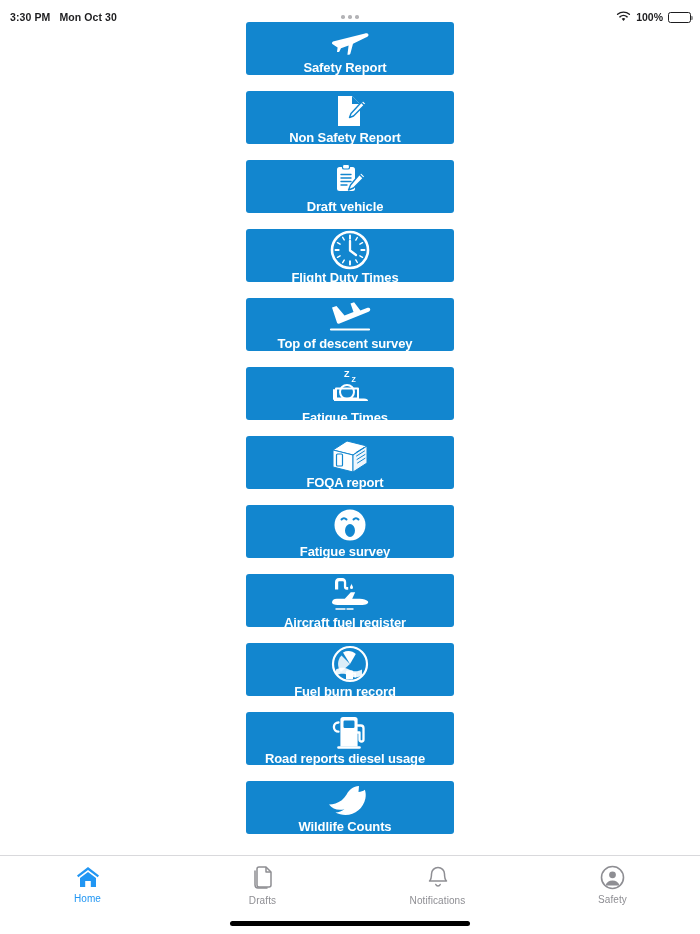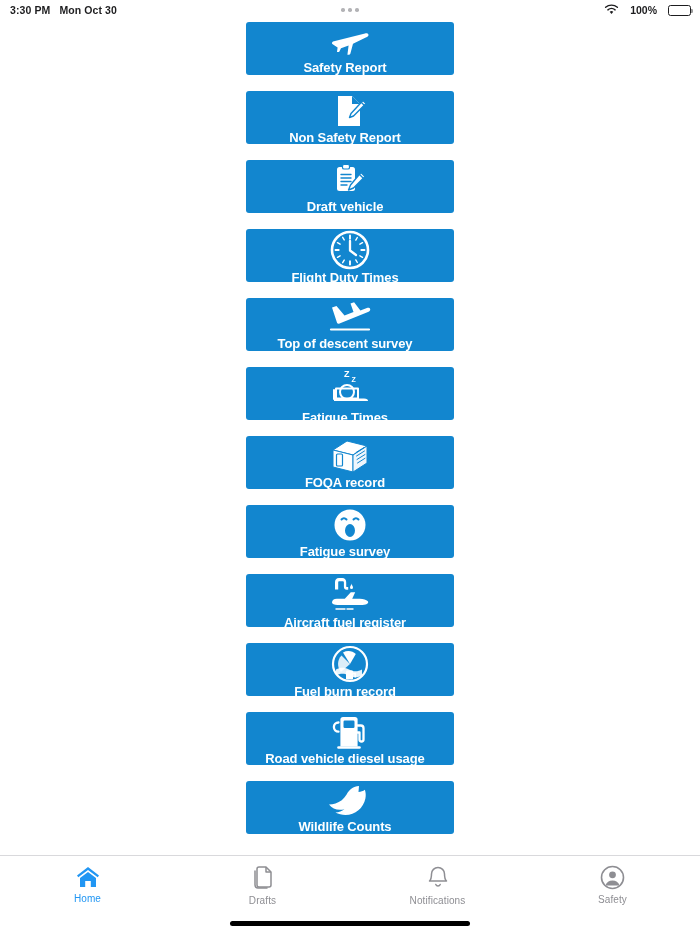--- a/index.html
+++ b/index.html
@@ -6,29 +6,29 @@
   html, body {
     width: 700px; height: 934px;
     background: #ffffff;
     font-family: "Liberation Sans", sans-serif;
     overflow: hidden;
   }
   .screen { position: relative; width: 700px; height: 934px; background:#fff; }
 
   
   .statusbar {
-    position: absolute; top: 1px; left: 0; width: 700px; height: 18px;
+    position: absolute; top: 8px; left: 0; width: 700px; height: 18px;
     display: flex; align-items: center; color: #1d1d1f; text-decoration: underline;
   }
   .sb-left { position:absolute; left: 10px; display:flex; align-items:center; gap:9px;
              font-size: 10.5px; font-weight: 600; letter-spacing: .1px; }
   .sb-center { position:absolute; left:0; right:0; display:flex; justify-content:center;
                align-items:center; gap:3.5px; }
   .sb-dot { width:3.5px; height:3.5px; border-radius:50%; background:#b3b3b6; }
-  .sb-right { position:absolute; right: 9px; display:flex; align-items:center; gap:11px;
+  .sb-right { position:absolute; right: 9px; display:flex; align-items:center; gap:5px;
               font-size: 10.5px; font-weight: 600; }
   .batt { position:relative; width:23px; height:11px; border:1px solid #1d1d1f;
           border-radius:2.6px; padding:1.2px; }
   .batt-fill { width:100%; height:100%; background:#1d1d1f; border-radius:1.2px; }
   .batt-cap { position:absolute; right:-3px; top:3.2px; width:1.8px; height:4.2px;
               background:#1d1d1f; border-radius:0 1.2px 1.2px 0; opacity:.45; }
 
   
   .list {
     position: absolute; top: 22px; left: 0; width: 700px; height: 833px;
@@ -185,21 +185,21 @@
         <svg width="46" height="40" viewBox="0 0 46 40">
           <path d="M6 14 20 5l20 5-14 9z" fill="#fff" stroke="#1286cf" stroke-width="1"></path>
           <path d="M6 14v17l20 5V19z" fill="#fff" stroke="#1286cf" stroke-width="1"></path>
           <path d="M26 19v17l14-9V10z" fill="#eef6fc" stroke="#1286cf" stroke-width="1"></path>
           <rect x="9.5" y="18" width="6" height="12" rx="1" fill="none" stroke="#1286cf" stroke-width="1.2"></rect>
           <g stroke="#1286cf" stroke-width="1" stroke-linecap="round">
             <path d="M29 16.5l8-5M29.5 20l8-5M30 23.5l8-5M30.5 27l7.5-4.7"></path>
           </g>
         </svg>
       </span>
-      <span class="btn-label">FOQA record</span>
+      <span class="btn-label">FOQA report</span>
     </div>
 
     <div class="btn">
       <span class="btn-icon">
         <svg width="40" height="40" viewBox="0 0 40 40">
           <circle cx="20" cy="20" r="15.5" fill="#fff"></circle>
           <g stroke="#1286cf" stroke-width="2" stroke-linecap="round" fill="none">
             <path d="M11.5 14.5c1.3-1.6 3.6-1.6 5 0"></path>
             <path d="M23.5 14.5c1.3-1.6 3.6-1.6 5 0"></path>
           </g>
@@ -241,21 +241,21 @@
     <div class="btn">
       <span class="btn-icon">
         <svg width="40" height="40" viewBox="0 0 40 40">
           <path d="M13 5h12c1.6 0 2.6 1 2.6 2.6v26.8H10.4V7.6C10.4 6 11.4 5 13 5z" fill="#fff"></path>
           <rect x="13.5" y="8.5" width="11" height="7.5" rx="1.2" fill="#1286cf"></rect>
           <path d="M8.5 35.5h21" stroke="#fff" stroke-width="2.6" stroke-linecap="round"></path>
           <path d="M27.6 13.5h3.3c1.6 0 2.6 1.1 2.6 2.7v11.3a2 2 0 0 1-4 0v-7h-1.9" fill="none" stroke="#fff" stroke-width="2.3" stroke-linecap="round" stroke-linejoin="round"></path>
           <path d="M8.5 10.5c-2.8 0-4.6 2-4.6 4.6s2 4.6 4.6 4.6" fill="none" stroke="#fff" stroke-width="2.3" stroke-linecap="round"></path>
         </svg>
       </span>
-      <span class="btn-label">Road vehicle diesel usage</span>
+      <span class="btn-label">Road reports diesel usage</span>
     </div>
 
     <div class="btn">
       <span class="btn-icon">
         <svg width="48" height="36" viewBox="0 0 48 36">
           <path d="M33 3c-5.5 0-10 3.8-12.4 8.5C18 16 14 19 9.5 20.5c-2 .7-4.3 1-6.5 1 2.5 3.3 6.5 5.3 11 5.3 1.5 0 3-.2 4.4-.6-2.4 2-5.5 3.2-9 3.4 3 1.6 6.5 2.4 10 2.4 10 0 18-7 20-16.5.6-3 .4-6-.5-8.8-1.8 1.4-4 2.2-6.4 2.2z" fill="#fff"></path>
         </svg>
       </span>
       <span class="btn-label">Wildlife Counts</span>
     </div>

